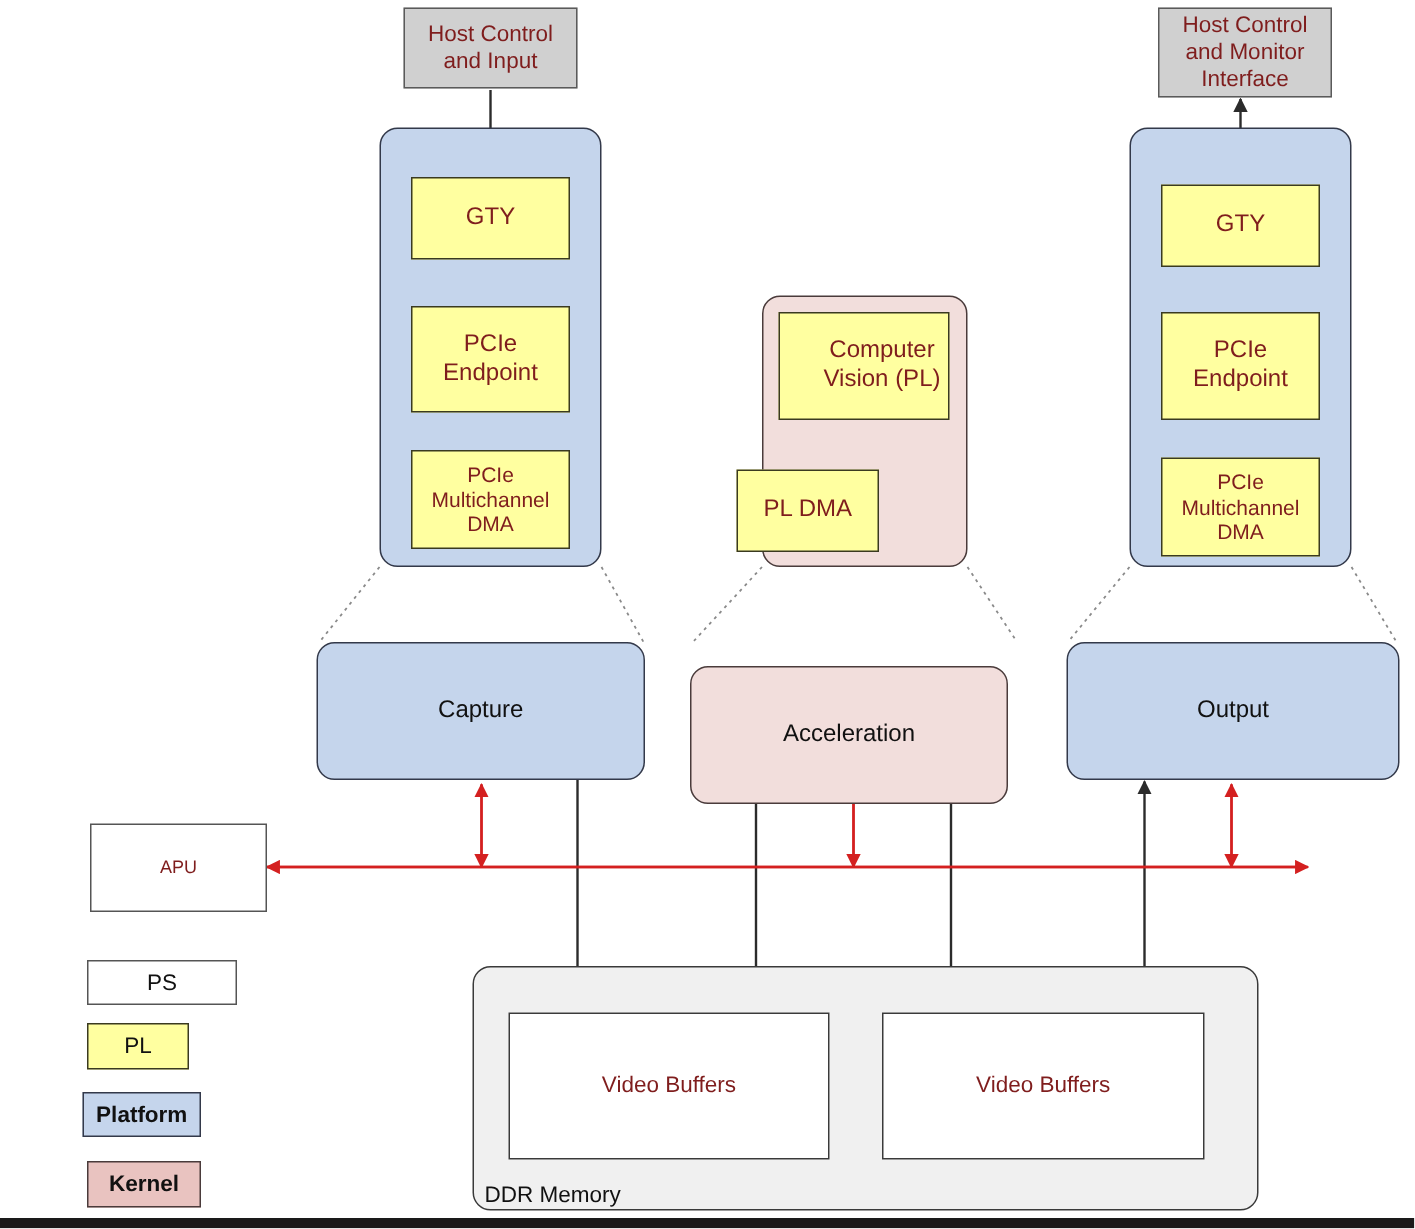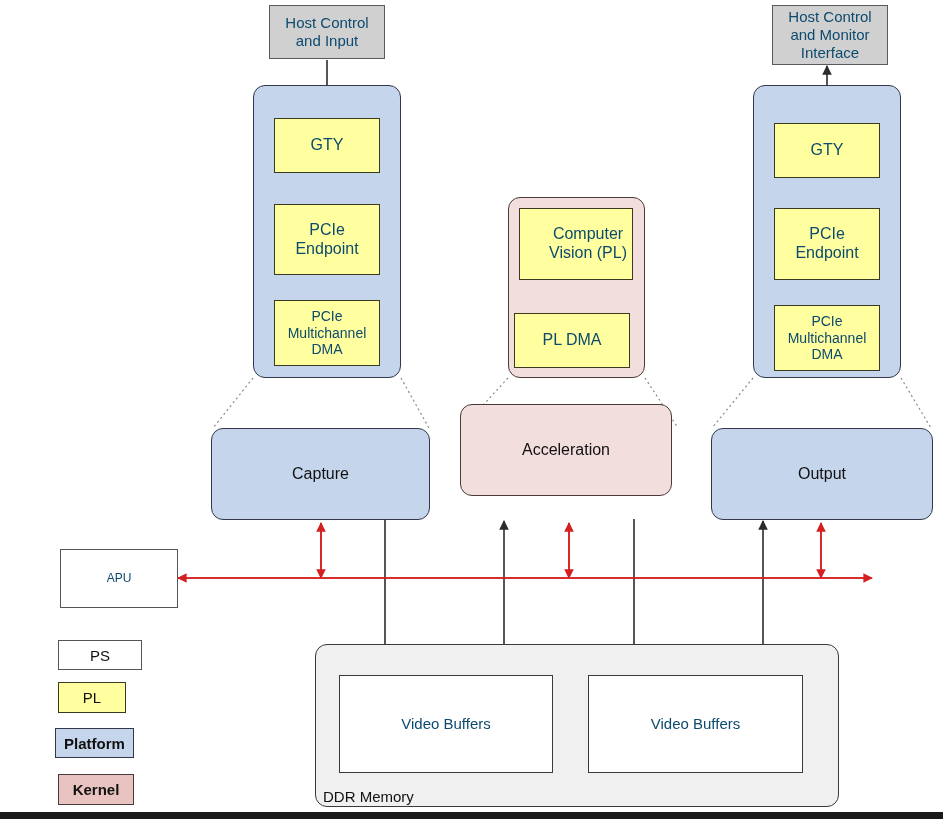--- a/index.html
+++ b/index.html
@@ -16,21 +16,21 @@
   }
   
   .box{
     position:absolute;
     box-sizing:border-box;
     display:flex;
     align-items:center;
     justify-content:center;
     text-align:center;
     line-height:1.18;
-    color:#0c4a6e;
+    color:#7f1d1d;
     white-space:pre-line;
   }
   .host-box{
     background:#d0d0d0;
     border:1px solid #5a5a5a;
     font-size:15px;
   }
   .platform-box{
     background:#c5d5ec;
     border:1.6px solid #33394a;
@@ -167,42 +167,42 @@
 
   <div class="box pl-box" style="left:274px;top:300px;width:106px;height:66px;font-size:14px;">PCIe
 Multichannel
 DMA</div>
 
   <div class="box kernel-box" style="left:508px;top:197px;width:137px;height:181px;"></div>
 
   <div class="box pl-box" style="left:519px;top:208px;width:114px;height:72px;padding-left:24px;">Computer
 Vision (PL)</div>
 
-  <div class="box pl-box" style="left:514px;top:313px;width:116px;height:55px;">PL DMA</div>
+  <div class="box pl-box" style="left:491px;top:313px;width:95px;height:55px;">PL DMA</div>
 
   <div class="box platform-box" style="left:753px;top:85px;width:148px;height:293px;"></div>
 
   <div class="box pl-box" style="left:774px;top:123px;width:106px;height:55px;">GTY</div>
 
   <div class="box pl-box" style="left:774px;top:208px;width:106px;height:72px;">PCIe
 Endpoint</div>
 
   <div class="box pl-box" style="left:774px;top:305px;width:106px;height:66px;font-size:14px;">PCIe
 Multichannel
 DMA</div>
 
   <div class="box platform-box stage-label" style="left:211px;top:428px;width:219px;height:92px;">Capture</div>
 
-  <div class="box kernel-box stage-label" style="left:460px;top:404px;width:212px;height:92px;">Acceleration</div>
+  <div class="box kernel-box stage-label" style="left:460px;top:444px;width:212px;height:92px;">Acceleration</div>
 
   <div class="box platform-box stage-label" style="left:711px;top:428px;width:222px;height:92px;">Output</div>
 
   <div class="box ps-box" style="left:60px;top:549px;width:118px;height:59px;">APU</div>
 
-  <div class="legend-item lg-ps" style="left:58px;top:640px;width:84px;height:30px;">PS</div>
+  <div class="legend-item lg-ps" style="left:58px;top:640px;width:100px;height:30px;">PS</div>
 
   <div class="legend-item lg-pl" style="left:58px;top:682px;width:68px;height:31px;">PL</div>
 
   <div class="legend-item lg-platform" style="left:55px;top:728px;width:79px;height:30px;">Platform</div>
 
   <div class="legend-item lg-kernel" style="left:58px;top:774px;width:76px;height:31px;font-weight:bold;">Kernel</div>
 
   <div class="box ddr-box" style="left:315px;top:644px;width:524px;height:163px;"></div>
 
   <div class="box vbuf-box" style="left:339px;top:675px;width:214px;height:98px;">Video Buffers</div>

